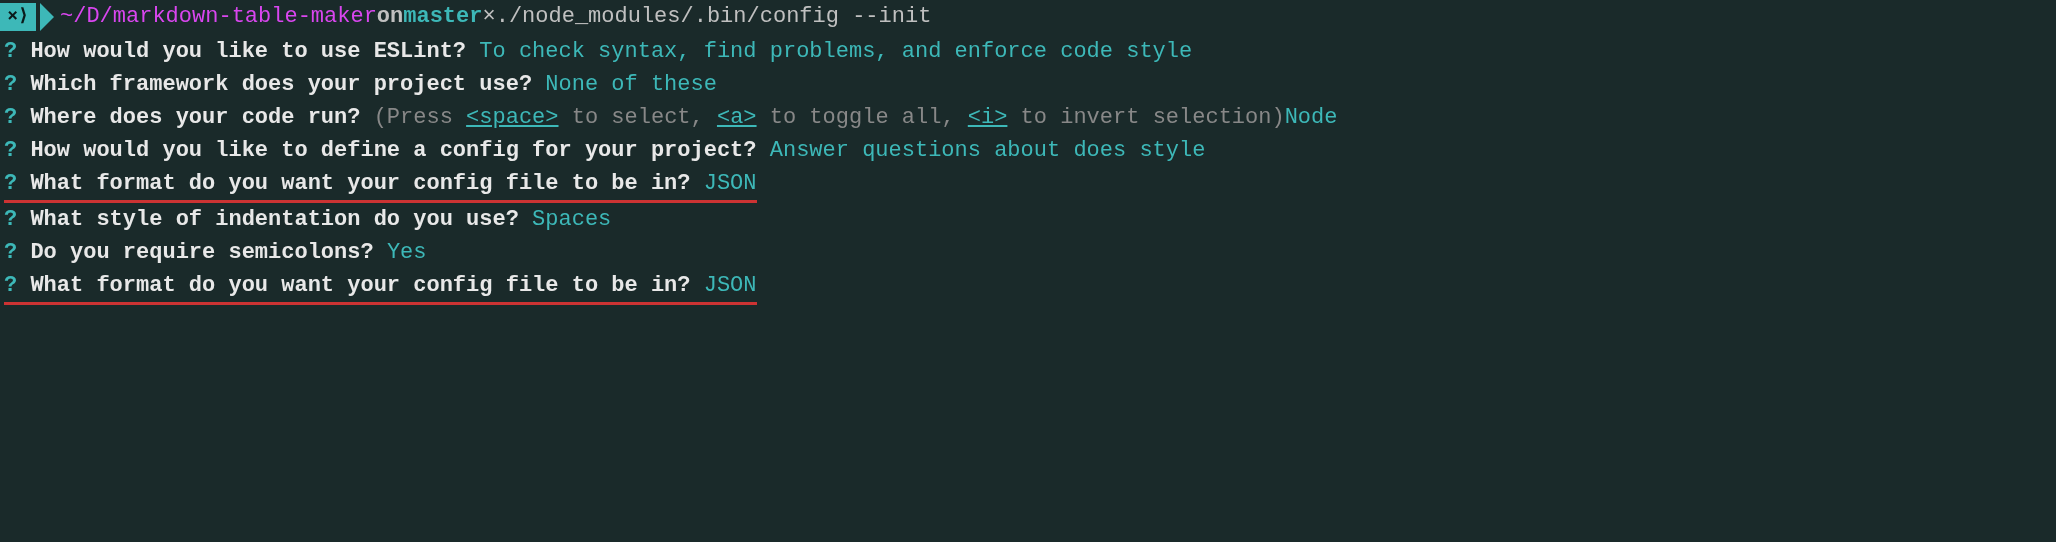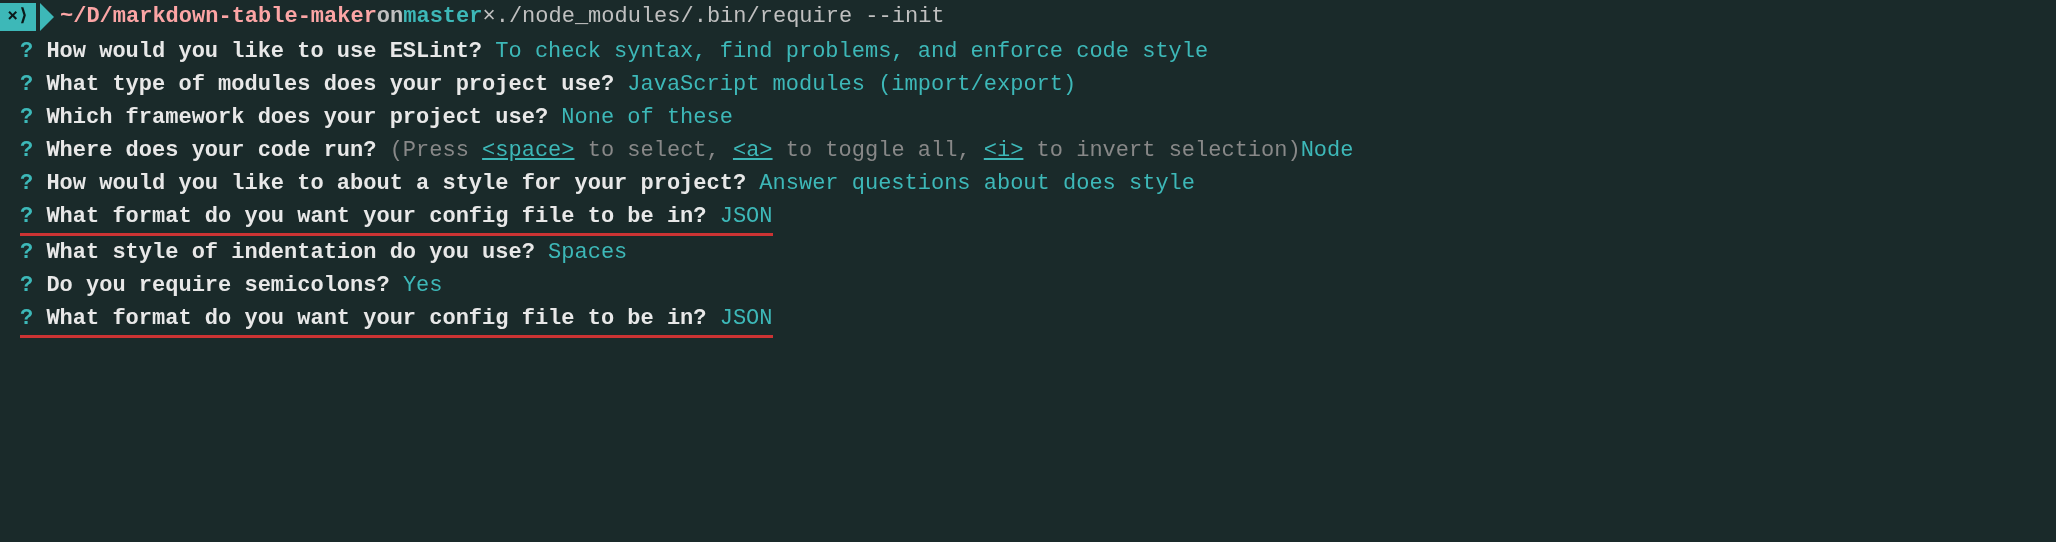--- a/index.html
+++ b/index.html
@@ -45,41 +45,41 @@
     }
     .arrow-right {
       width: 0;
       height: 0;
       border-top: 14px solid transparent;
       border-bottom: 14px solid transparent;
       border-left: 14px solid #3db8b8;
       margin-right: 6px;
     }
     .path {
-      color: #fca5a5;
-      font-weight: bold;
+      color: #d946ef;
+      font-weight: normal;
     }
     .on-text {
       color: #c0c0c0;
       font-weight: bold;
     }
     .branch {
       color: #3db8b8;
       font-weight: bold;
     }
     .branch-mark {
       color: #c0c0c0;
       font-weight: normal;
     }
     .command {
       color: #c0c0c0;
       font-weight: normal;
     }
     .qa-line {
-      padding-left: 20px;
+      padding-left: 4px;
     }
     .qmark {
       color: #3db8b8;
       font-weight: bold;
     }
     .question {
       color: #e8e8e8;
       font-weight: bold;
     }
     .answer {
@@ -110,27 +110,26 @@
 <body>
 
 <div class="terminal">
   <div class="prompt-line">
     <span class="shell-icon">⨯⟩</span>
     <span class="arrow-right"></span>
     <span class="path">~/D/markdown-table-maker</span>
     <span class="on-text"> on </span>
     <span class="branch">master</span>
     <span class="branch-mark"> ×  </span>
-    <span class="command">./node_modules/.bin/require --init</span>
+    <span class="command">./node_modules/.bin/config --init</span>
   </div>
 
   <div id="qa-container">
       <div class="line qa-line"><span class="qmark">?</span><span class="question"> How would you like to use ESLint? </span><span class="answer">To check syntax, find problems, and enforce code style</span></div>
-      <div class="line qa-line"><span class="qmark">?</span><span class="question"> What type of modules does your project use? </span><span class="answer">JavaScript modules (import/export)</span></div>
       <div class="line qa-line"><span class="qmark">?</span><span class="question"> Which framework does your project use? </span><span class="answer">None of these</span></div>
       <div class="line qa-line"><span class="qmark">?</span><span class="question"> Where does your code run? </span><span class="hint">(Press </span><span class="hint-key">&lt;space&gt;</span><span class="hint"> to select, </span><span class="hint-key">&lt;a&gt;</span><span class="hint"> to toggle all, </span><span class="hint-key">&lt;i&gt;</span><span class="hint"> to invert selection)</span><span class="node-text">Node</span></div>
-      <div class="line qa-line"><span class="qmark">?</span><span class="question"> How would you like to about a style for your project? </span><span class="answer">Answer questions about does style</span></div>
+      <div class="line qa-line"><span class="qmark">?</span><span class="question"> How would you like to define a config for your project? </span><span class="answer">Answer questions about does style</span></div>
       <div class="line qa-line"><span class="underlined"><span class="qmark">?</span><span class="question"> What format do you want your config file to be in? </span><span class="answer">JSON</span></span></div>
       <div class="line qa-line"><span class="qmark">?</span><span class="question"> What style of indentation do you use? </span><span class="answer">Spaces</span></div>
       <div class="line qa-line"><span class="qmark">?</span><span class="question"> Do you require semicolons? </span><span class="answer">Yes</span></div>
       <div class="line qa-line"><span class="underlined"><span class="qmark">?</span><span class="question"> What format do you want your config file to be in? </span><span class="answer">JSON</span></span></div>
     </div>
 </div>
 
 </body></html>

